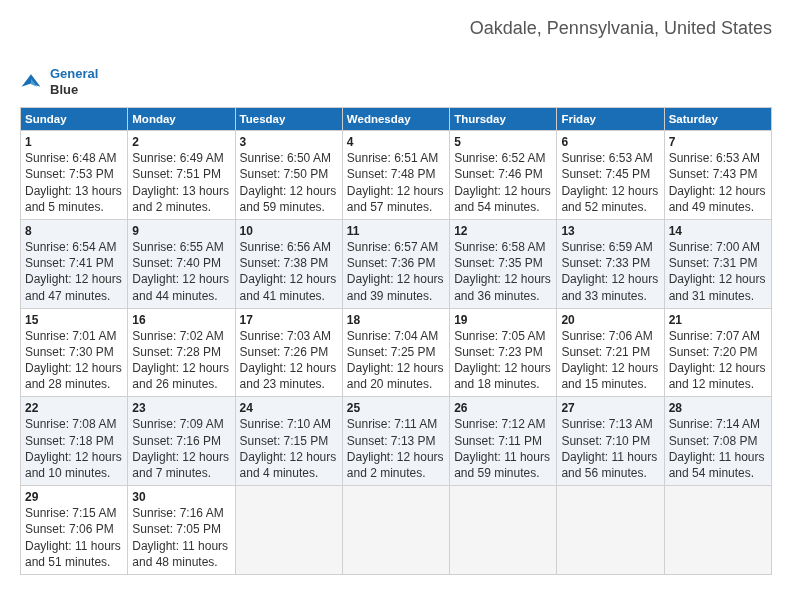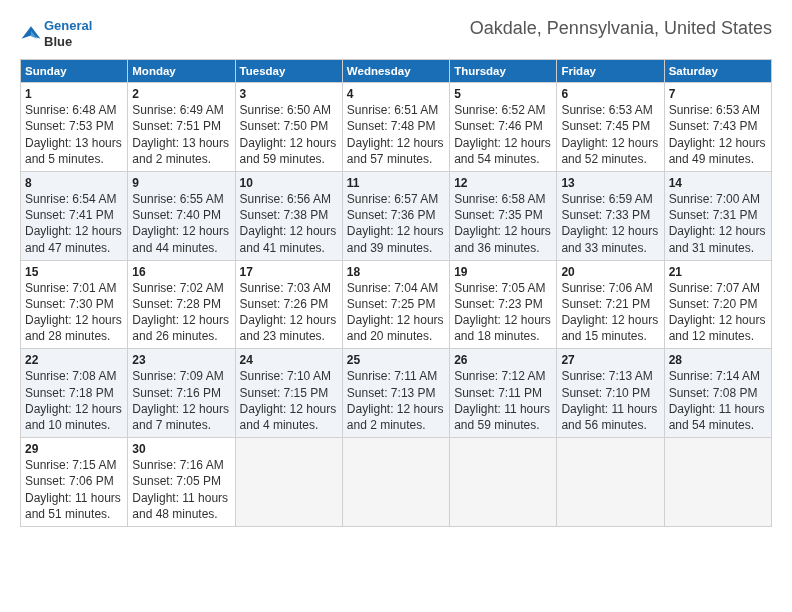--- a/index.html
+++ b/index.html
@@ -18,21 +18,22 @@
     }
     .header {
       display: flex;
       justify-content: space-between;
       align-items: flex-start;
       margin-bottom: 10px;
     }
     .logo {
       display: flex;
       align-items: center;
-      gap: 2px;
+      gap: 8px;
+      margin-top: 48px;
     }
     .logo-text {
       font-size: 13px;
       font-weight: bold;
       color: #333;
       line-height: 1.2;
     }
     .logo-blue { color: #1a6eb5; }
     .logo-bird {
       width: 22px;

